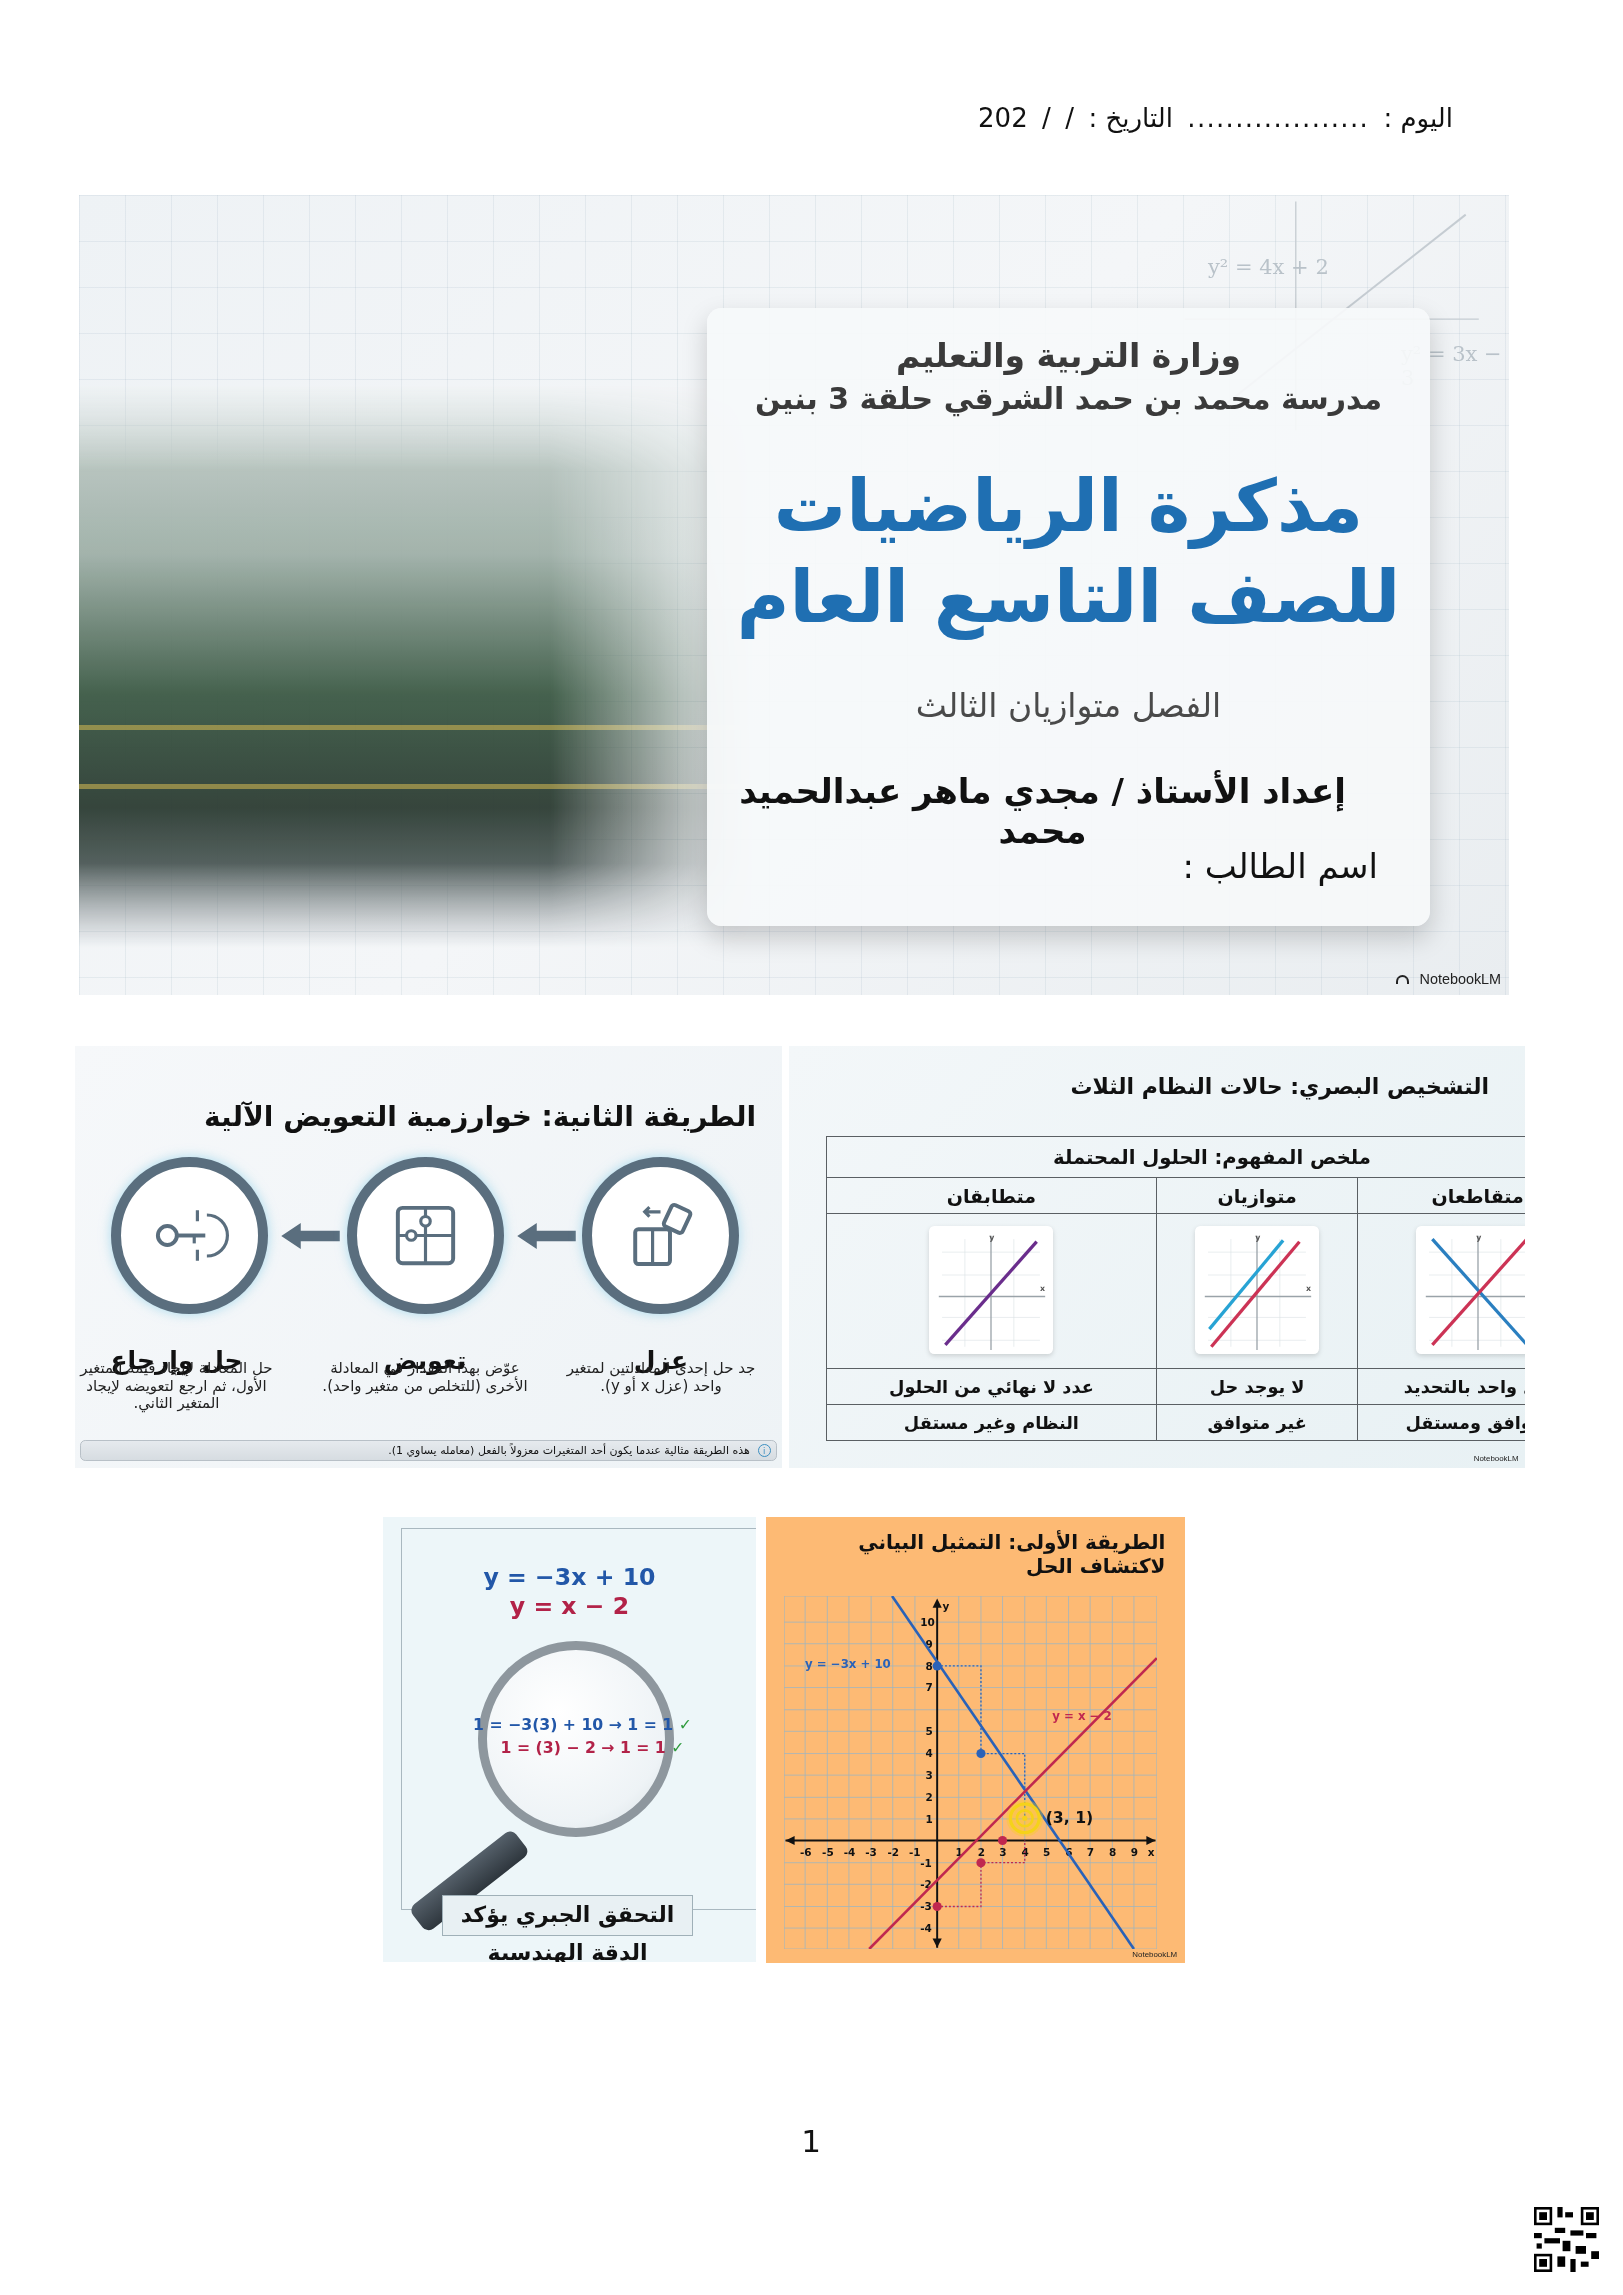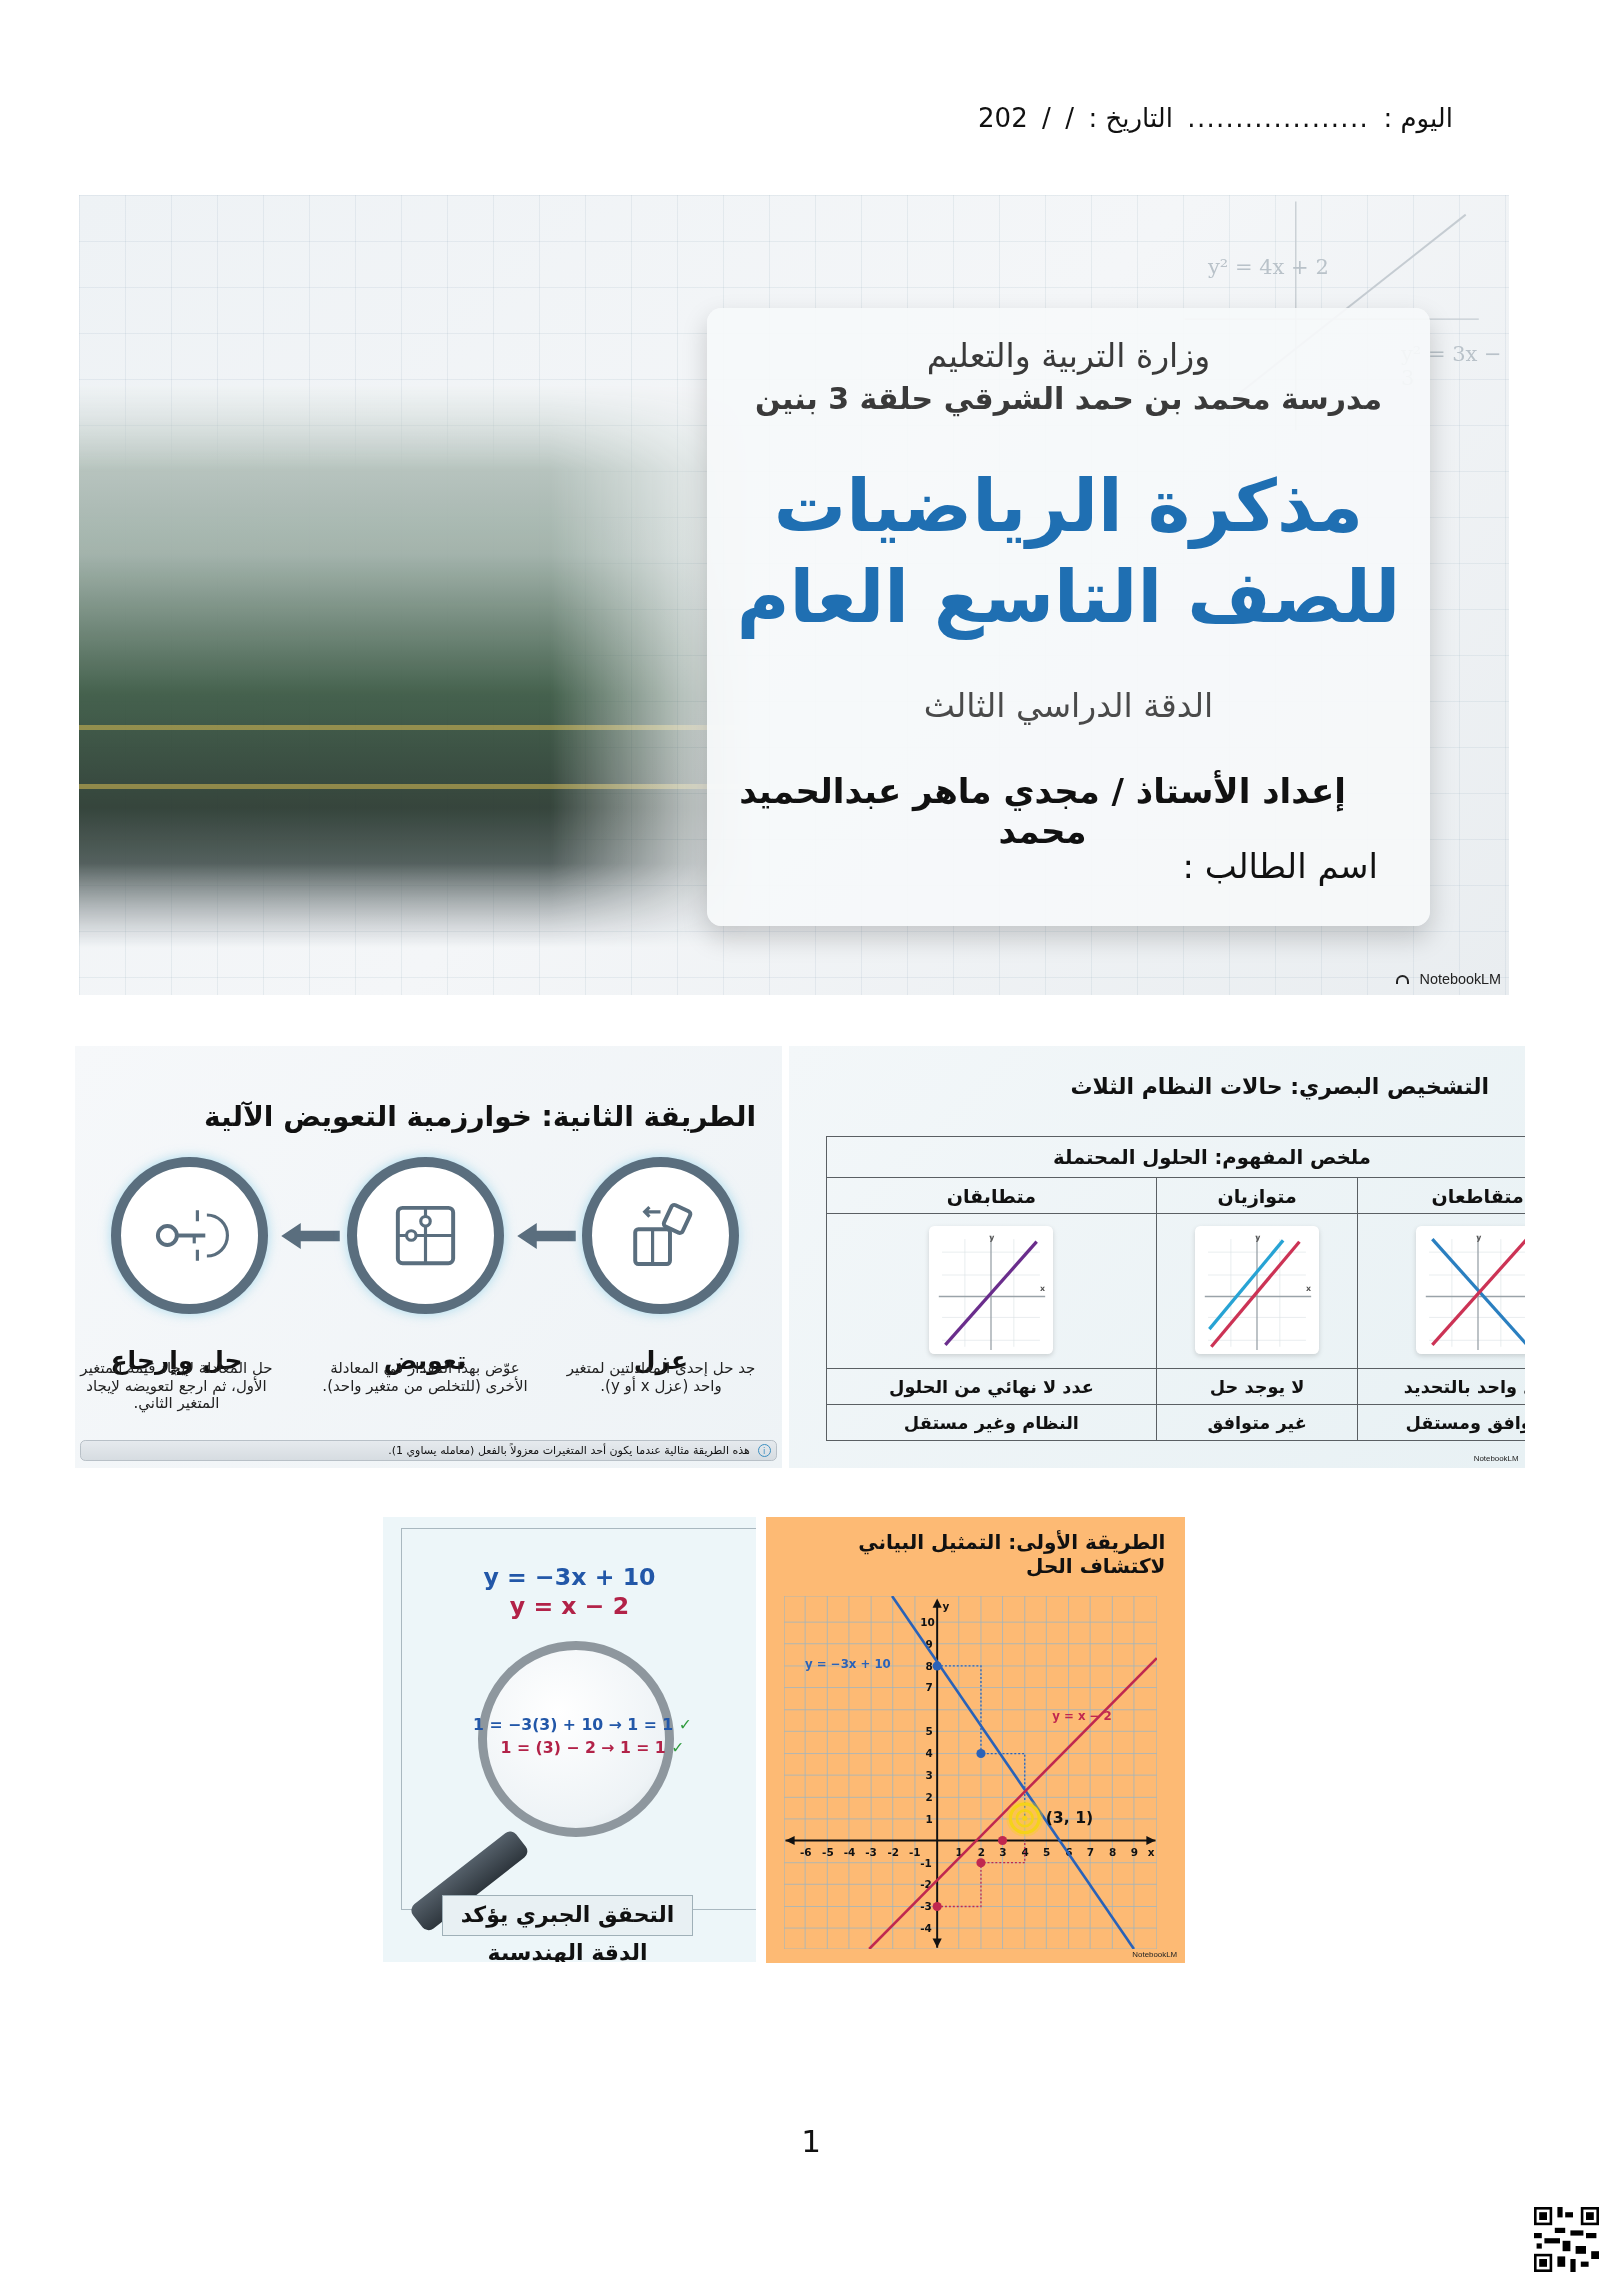--- a/index.html
+++ b/index.html
@@ -9,21 +9,21 @@
   
   .hdr { top:95px; left:851px; width:602px; height:46px; direction:rtl; font-size:26px; display:flex; gap:14.4px; align-items:center; white-space:nowrap; }
   .hdr .dots { letter-spacing:1.3px; }
 
   
   .cover { left:79px; top:195px; width:1430px; height:800px; background:linear-gradient(135deg,#eef2f5 0%,#f4f6f8 50%,#e9edf0 100%); overflow:hidden; }
   .grid-bg { position:absolute; inset:0; background-image:linear-gradient(rgba(160,180,195,.18) 0.7px, transparent 0.7px),linear-gradient(90deg, rgba(160,180,195,.18) 0.7px, transparent 0.7px); background-size:46px 46px; }
   .photo { left:0; top:190px; width:674px; height:563px; background:linear-gradient(180deg,#c9d3cf 0%,#9fb0a8 30%,#3c5a45 55%,#2c3c33 75%,#7d858c 100%); -webkit-mask-image:linear-gradient(90deg,#000 70%,transparent 100%),linear-gradient(180deg,transparent 0%,#000 15%,#000 85%,transparent 100%); mask-composite:intersect; opacity:.95; }
   .photo .band { position:absolute; left:0; right:0; height:5.2px; background:#c9b04a; opacity:.6; }
   .card { left:628px; top:113px; width:723px; height:618px; background:rgba(246,248,250,.92); border-radius:14.4px; box-shadow:0 11.8px 26px rgba(0,0,0,.18); direction:rtl; text-align:center; }
-  .card .l1 { position:absolute; top:27.5px; left:0; right:0; font-size:33px; font-weight:normal; color:#3a3a3a; }
+  .card .l1 { position:absolute; top:27.5px; left:0; right:0; font-size:33px; font-weight:bold; color:#3a3a3a; }
   .card .l2 { position:absolute; top:73px; left:0; right:0; font-size:30px; font-weight:bold; color:#3a3a3a; }
   .card .t1 { position:absolute; top:156px; left:0; right:0; font-size:72px; font-weight:bold; color:#1f6fb2; }
   .card .t2 { position:absolute; top:247px; left:0; right:0; font-size:72px; font-weight:bold; color:#1f6fb2; }
   .card .sem { position:absolute; top:378px; left:0; right:0; font-size:33px; color:#4a4a4a; }
   .card .author { position:absolute; top:463px; right:52px; font-size:34px; font-weight:bold; color:#111; }
   .card .student { position:absolute; top:538px; right:52px; font-size:34px; color:#111; }
   .eq-faint { color:#b9c2c9; font-family:"DejaVu Serif", serif; font-size:21px; }
   .nlm { font-size:14.4px; color:#222; display:flex; align-items:center; gap:11px; font-family:"Liberation Sans", sans-serif; }
   .nlm .arcs { width:13px; height:9.2px; border:2px solid #222; border-bottom:none; border-radius:7.9px 7.9px 0 0; box-sizing:border-box; }
 
@@ -92,21 +92,21 @@
     <line x1="80" y1="330" x2="460" y2="30" stroke="#c5ccd2" stroke-width="3"></line>
   </svg>
   <div class="abs eq-faint" style="left:1129px;top:60px">y² = 4x + 2</div>
   <div class="abs eq-faint" style="left:1322px;top:147px">y² = 3x − 3</div>
 
   <div class="abs card">
     <div class="l1">وزارة التربية والتعليم</div>
     <div class="l2">مدرسة محمد بن حمد الشرقي حلقة 3 بنين</div>
     <div class="t1">مذكرة الرياضيات</div>
     <div class="t2">للصف التاسع العام</div>
-    <div class="sem">الدقة الدراسي الثالث</div>
+    <div class="sem">الفصل متوازيان الثالث</div>
     <div class="author">إعداد الأستاذ / مجدي ماهر عبدالحميد محمد</div>
     <div class="student">اسم الطالب :</div>
   </div>
   <div class="abs nlm" style="right:7.9px;bottom:7.9px">
     <span class="arcs"></span>
     <span>NotebookLM</span>
   </div>
 </div>
 
 <div class="abs subs">

